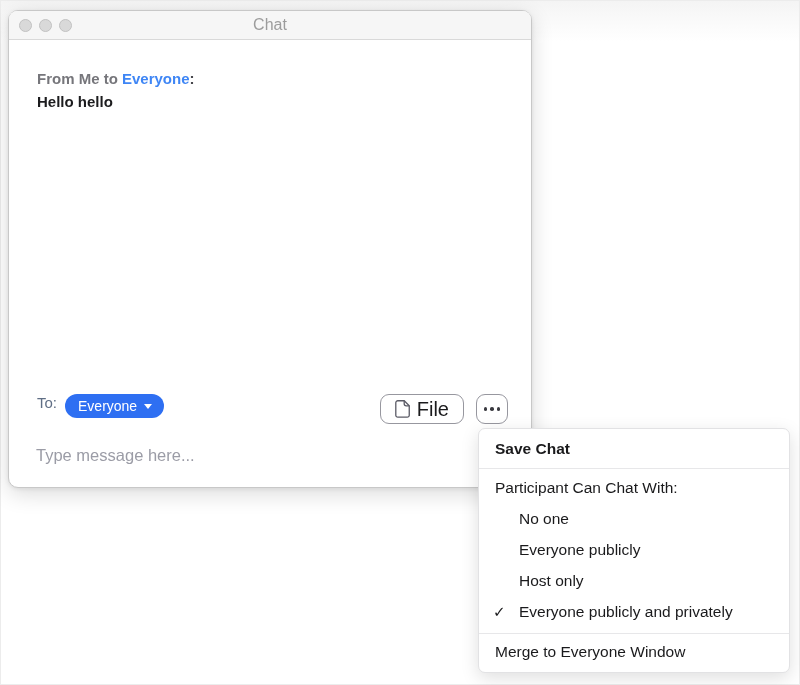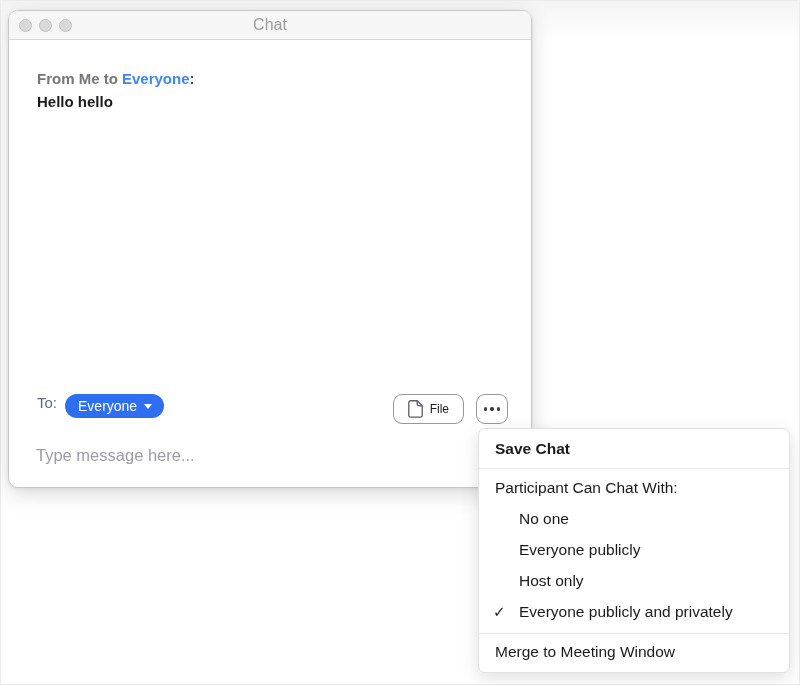--- a/index.html
+++ b/index.html
@@ -68,21 +68,21 @@
     border-left:4.5px solid transparent;
     border-right:4.5px solid transparent;
     border-top:5px solid #ffffff;
     margin-top:1px;
   }
   .spacer { flex:1; }
   .file-btn, .more-btn {
     height:30px; background:#ffffff; cursor:pointer;
     border:1px solid #97979f; border-radius:9px;
     display:flex; align-items:center; justify-content:center;
-    font-family:inherit; font-size:12px; color:#1a1a1c;
+    font-family:inherit; font-size:20px; color:#1a1a1c;
   }
   .file-btn { padding:0 14px; gap:7px; }
   .more-btn { width:32px; margin-left:12px; }
   .dots { display:flex; gap:3px; align-items:center; }
   .dots i { width:3.5px; height:3.5px; border-radius:50%; background:#3a3a40; }
 
   .msg-input {
     position:absolute; left:27px; top:432px; width:440px; height:24px;
     border:none; outline:none; background:transparent;
     font-family:Liberation Sans, sans-serif; font-size:16.5px; color:#ef4444;
@@ -182,16 +182,16 @@
     <div class="menu-sub">
       <span class="check"></span>
       <span>Host only</span>
     </div>
     <div class="menu-sub">
       <span class="check">✓</span>
       <span>Everyone publicly and privately</span>
     </div>
 
     <div class="menu-sep last-sep"></div>
-    <div class="menu-merge">Merge to Meeting Window</div>
+    <div class="menu-merge">Merge to Everyone Window</div>
   </div>
 
 </div>
 
 </body></html>

